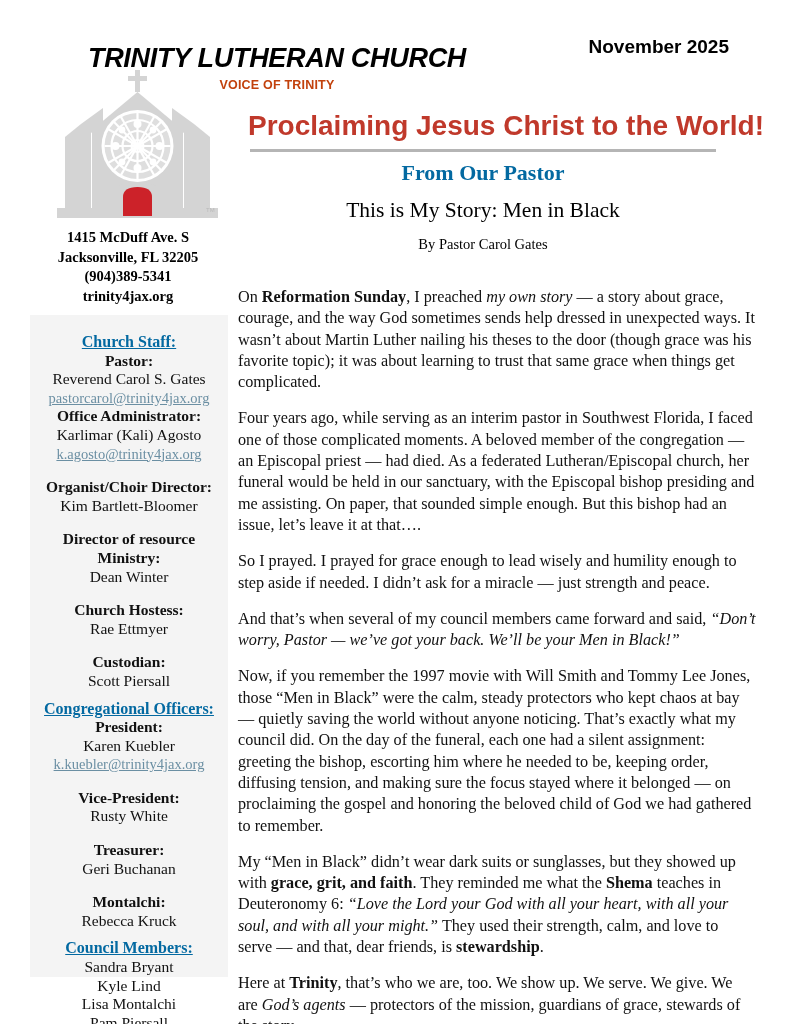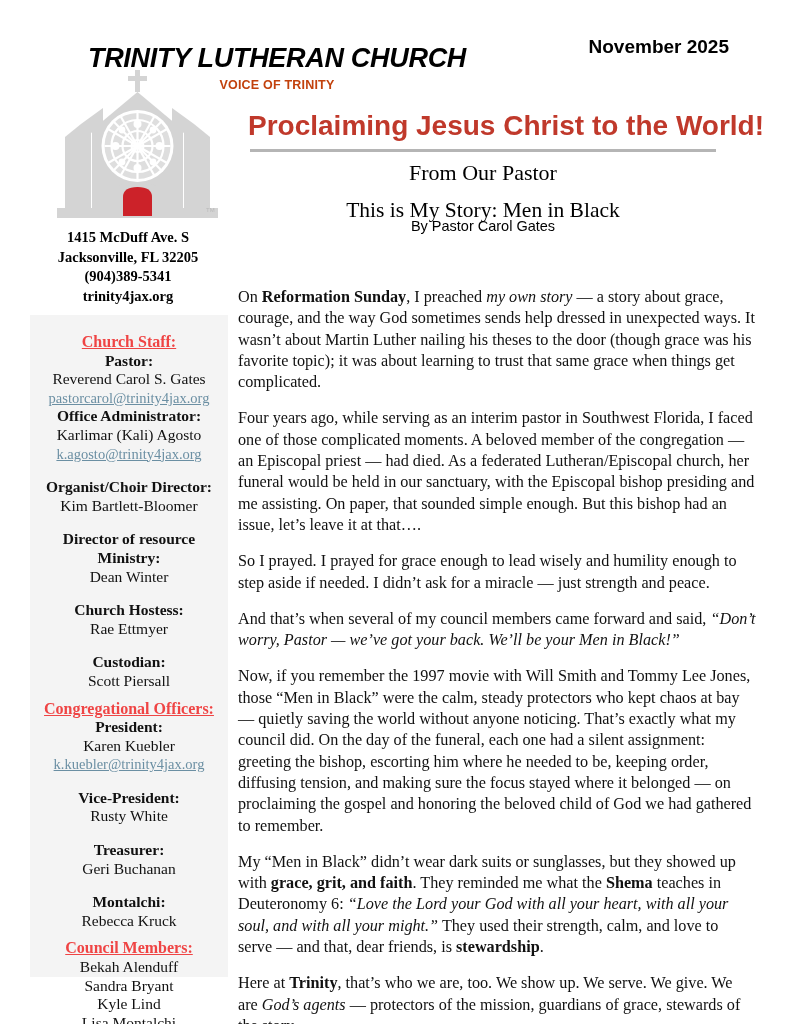--- a/index.html
+++ b/index.html
@@ -100,21 +100,21 @@
     left: 18px;
     top: 333px;
     width: 222px;
     text-align: center;
     font-family: "Liberation Serif", serif;
     font-size: 15.5px;
     line-height: 18.6px;
     color: #111111;
   }
   .section-heading {
-    color: #ef4444;
+    color: #0369a1;
     font-weight: bold;
     text-decoration: underline;
     font-size: 16px;
     display: block;
     margin-top: 9px;
   }
   .section-heading:first-child { margin-top: 0; }
   .role-title {
     font-weight: bold;
     display: block;
@@ -150,42 +150,42 @@
     height: 3px;
     background: #b5b5b5;
   }
   #section-from-pastor {
     position: absolute;
     left: 248px;
     top: 160px;
     width: 470px;
     text-align: center;
     font-family: "Liberation Serif", serif;
-    font-weight: normal;
+    font-weight: bold;
     font-size: 22px;
-    color: #000000;
+    color: #0369a1;
   }
   #article-title {
     position: absolute;
     left: 248px;
     top: 198px;
     width: 470px;
     text-align: center;
     font-family: "Liberation Serif", serif;
     font-weight: normal;
     font-size: 21.5px;
     color: #000000;
   }
   #article-byline {
     position: absolute;
     left: 248px;
-    top: 218px;
+    top: 236px;
     width: 470px;
     text-align: center;
-    font-family: Liberation Sans, sans-serif;
+    font-family: Liberation Serif, serif;
     font-size: 14.5px;
     color: #000000;
   }
 
   #article-body {
     position: absolute;
     left: 238px;
     top: 287px;
     width: 518px;
     font-family: "Liberation Serif", serif;
@@ -299,21 +299,20 @@
   <span class="role-title">Vice-President:</span>
   <span class="person-name">Rusty White</span>
 
   <span class="role-title">Treasurer:</span>
   <span class="person-name">Geri Buchanan</span>
 
   <span class="role-title">Montalchi:</span>
   <span class="person-name">Rebecca Kruck</span>
 
   <span class="section-heading">Council Members:</span>
-  <span class="person-name">Bekah Alenduff</span>
   <span class="person-name">Sandra Bryant</span>
   <span class="person-name">Kyle Lind</span>
   <span class="person-name">Lisa Montalchi</span>
   <span class="person-name">Pam Piersall</span>
   <span class="person-name">Dan Retter</span>
 </div>
 
 <div id="tagline">Proclaiming Jesus Christ to the World!</div>
 <div id="tagline-rule"></div>
 <div id="section-from-pastor">From Our Pastor</div>

